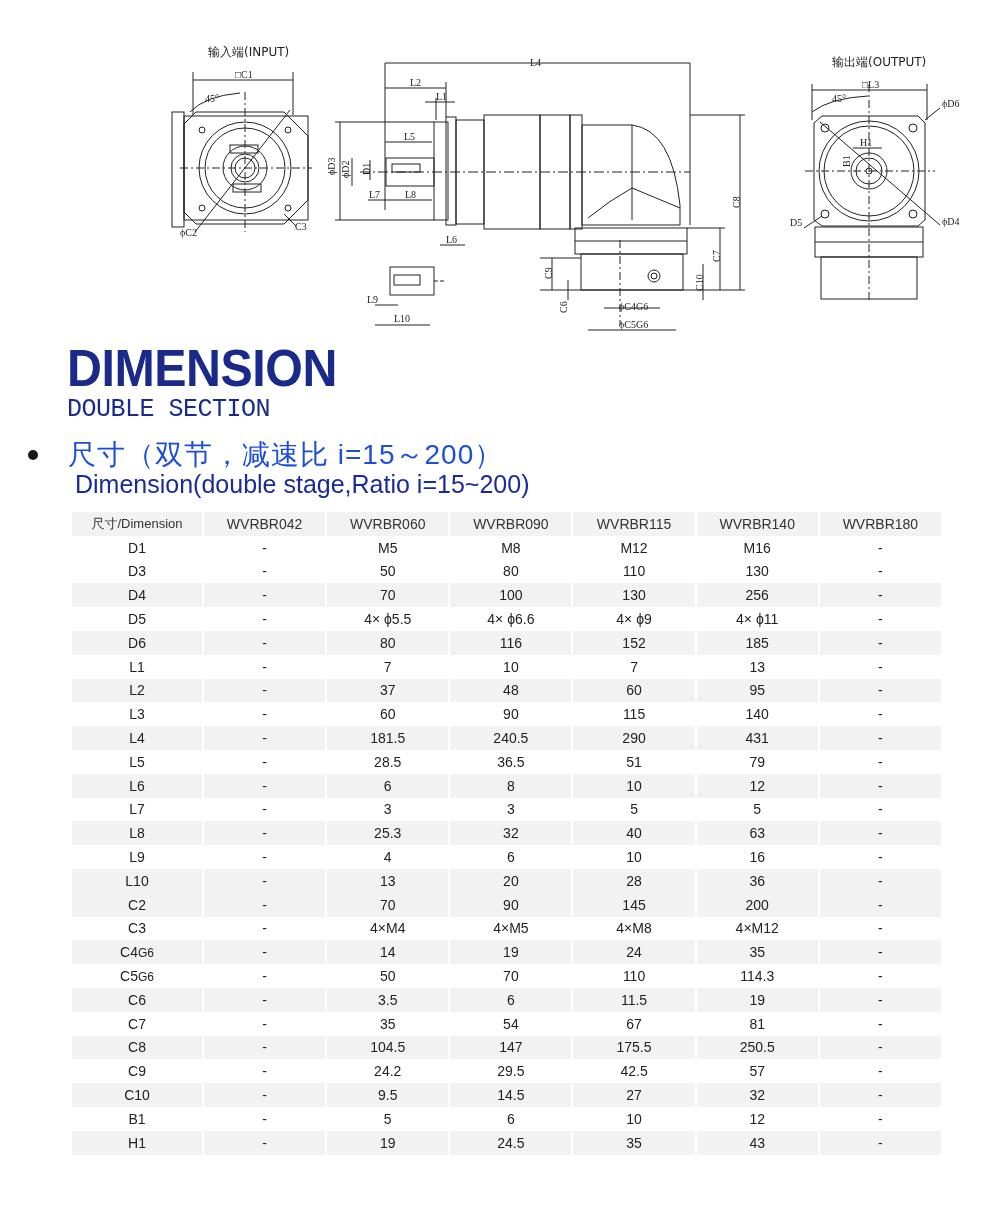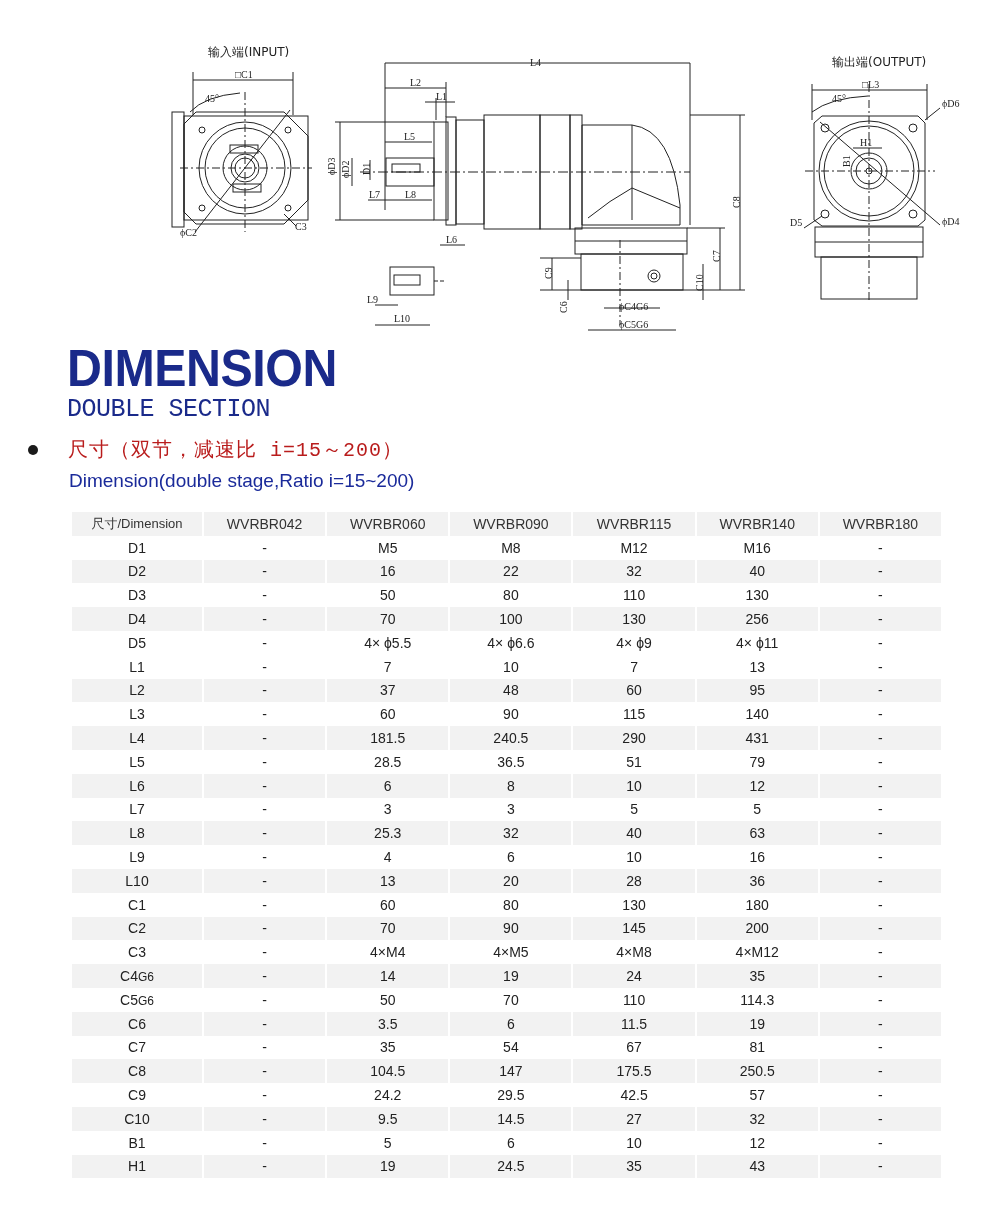--- a/index.html
+++ b/index.html
@@ -10,22 +10,22 @@
   .drawing svg { width: 1000px; height: 340px; display: block; }
   .dlabel { font-family: "Liberation Serif", "DejaVu Serif", serif; font-size: 10px; fill: #222; }
   .dtitle { font-family: "DejaVu Sans", "Liberation Sans", sans-serif; font-size: 12px; fill: #222; }
 
   .title-block { position: absolute; left: 67px; top: 338px; }
   .title-main { font-family: "Liberation Sans", sans-serif; font-weight: bold; font-size: 52px; line-height: 60px; color: #1a2a8a; letter-spacing: -0.5px; transform: scaleX(0.93); transform-origin: left; }
   .title-sub { font-family: Liberation Mono, monospace; font-size: 25px; line-height: 28px; color: #1a2a8a; letter-spacing: -0.5px; margin-top: -2px; }
 
   .bullet-line { position: absolute; left: 28px; top: 436px; display: flex; align-items: center; }
   .bullet-dot { width: 10px; height: 10px; border-radius: 50%; background: #1a1a1a; margin-right: 30px; }
-  .bullet-cn { font-family: Liberation Mono, monospace; font-size: 20px; color: #b91c1c; letter-spacing: 1px; }
-  .bullet-en { position: absolute; left: 69px; top: 470px; font-family: "Liberation Sans", sans-serif; font-size: 19px; color: #1a2a9a; }
+  .bullet-cn { font-family: Liberation Sans, sans-serif; font-size: 28px; color: #1d4ed8; letter-spacing: 1px; }
+  .bullet-en { position: absolute; left: 75px; top: 470px; font-family: "Liberation Sans", sans-serif; font-size: 25px; color: #1a2a9a; }
 
   .spec-table { position: absolute; left: 70px; top: 512px; width: 873px; border-collapse: separate; border-spacing: 2px 0; table-layout: fixed; }
   .spec-table th, .spec-table td { height: 23.8px; text-align: center; font-size: 14px; font-weight: normal; color: #222; white-space: nowrap; padding: 0; }
   .spec-table th { font-size: 14px; color: #333; }
   .spec-table tr.shade th, .spec-table tr.shade td { background: #f2f2f2; }
   .spec-table th.dim-head { font-size: 13px; }
   .col-dim { width: 130px; }
   .sub { font-size: 12px; text-align: right; }
 </style>
 </head>
@@ -214,29 +214,20 @@
   <tbody id="table-body">
       <tr>
         <td><span>D1</span></td>
         <td>-</td>
         <td>M5</td>
         <td>M8</td>
         <td>M12</td>
         <td>M16</td>
         <td>-</td>
       </tr>
-      <tr class="shade">
-        <td><span>D2</span></td>
-        <td>-</td>
-        <td>16</td>
-        <td>22</td>
-        <td>32</td>
-        <td>40</td>
-        <td>-</td>
-      </tr>
       <tr>
         <td><span>D3</span></td>
         <td>-</td>
         <td>50</td>
         <td>80</td>
         <td>110</td>
         <td>130</td>
         <td>-</td>
       </tr>
       <tr class="shade">
@@ -250,20 +241,29 @@
       </tr>
       <tr>
         <td><span>D5</span></td>
         <td>-</td>
         <td>4× ϕ5.5</td>
         <td>4× ϕ6.6</td>
         <td>4× ϕ9</td>
         <td>4× ϕ11</td>
         <td>-</td>
       </tr>
+      <tr class="shade">
+        <td><span>D6</span></td>
+        <td>-</td>
+        <td>80</td>
+        <td>116</td>
+        <td>152</td>
+        <td>185</td>
+        <td>-</td>
+      </tr>
       <tr>
         <td><span>L1</span></td>
         <td>-</td>
         <td>7</td>
         <td>10</td>
         <td>7</td>
         <td>13</td>
         <td>-</td>
       </tr>
       <tr class="shade">
@@ -340,29 +340,20 @@
       </tr>
       <tr class="shade">
         <td><span>L10</span></td>
         <td>-</td>
         <td>13</td>
         <td>20</td>
         <td>28</td>
         <td>36</td>
         <td>-</td>
       </tr>
-      <tr>
-        <td><span>C1</span></td>
-        <td>-</td>
-        <td>60</td>
-        <td>80</td>
-        <td>130</td>
-        <td>180</td>
-        <td>-</td>
-      </tr>
       <tr class="shade">
         <td><span>C2</span></td>
         <td>-</td>
         <td>70</td>
         <td>90</td>
         <td>145</td>
         <td>200</td>
         <td>-</td>
       </tr>
       <tr>

